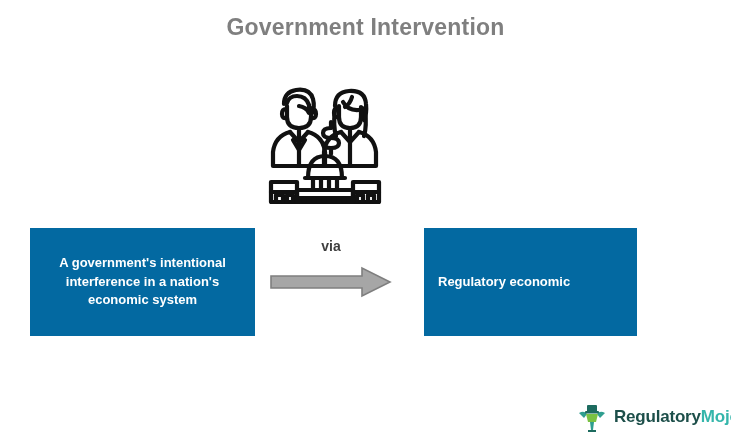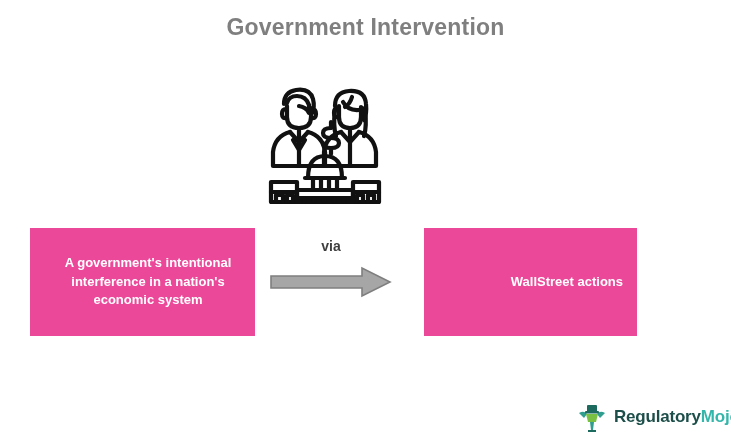--- a/index.html
+++ b/index.html
@@ -44,27 +44,26 @@
   }
   #illustration svg {
     display: block;
     width: 124px;
     height: 122px;
   }
 
   
   .concept-box {
     position: absolute;
-    background: #ec4899;
+    background: #0369a1;
     display: flex;
     align-items: center;
-    justify-content: flex-end;
+    justify-content: flex-start;
     text-align: center;
     box-sizing: border-box;
-    padding-left: 11px;
   }
   .concept-box .box-text {
     color: #ffffff;
     font-size: 13px;
     font-weight: bold;
     line-height: 1.45;
     padding: 0 14px;
   }
   #box-definition {
     left: 30px;
@@ -212,21 +211,21 @@
   <div id="connector">
     <div id="connector-label">via</div>
     <div id="connector-arrow">
       <svg viewBox="0 0 122 32" xmlns="http://www.w3.org/2000/svg">
         <polygon points="1,10 92,10 92,2 120,16 92,30 92,22 1,22" fill="#a6a6a6" stroke="#7f7f7f" stroke-width="1.6" stroke-linejoin="miter"></polygon>
       </svg>
     </div>
   </div>
 
   <div id="box-mechanism" class="concept-box">
-    <div class="box-text">WallStreet actions</div>
+    <div class="box-text">Regulatory economic</div>
   </div>
 
   <div id="brand">
     <div id="brand-mark">
       <svg viewBox="0 0 32 32" xmlns="http://www.w3.org/2000/svg">
         <path d="M3 12 q5 -3 8 1 l-3 4 q-3 -3 -5 -5 z" fill="#2f9e8f"></path>
         <path d="M29 12 q-5 -3 -8 1 l3 4 q3 -3 5 -5 z" fill="#2f9e8f"></path>
         <rect x="11" y="4" width="10" height="7" rx="1" fill="#1d6b5f"></rect>
         <rect x="9" y="10" width="14" height="2.4" rx="1" fill="#1d6b5f"></rect>
         <path d="M10 13 l12 0 l-2 8 l-8 0 z" fill="#7ac143"></path>

